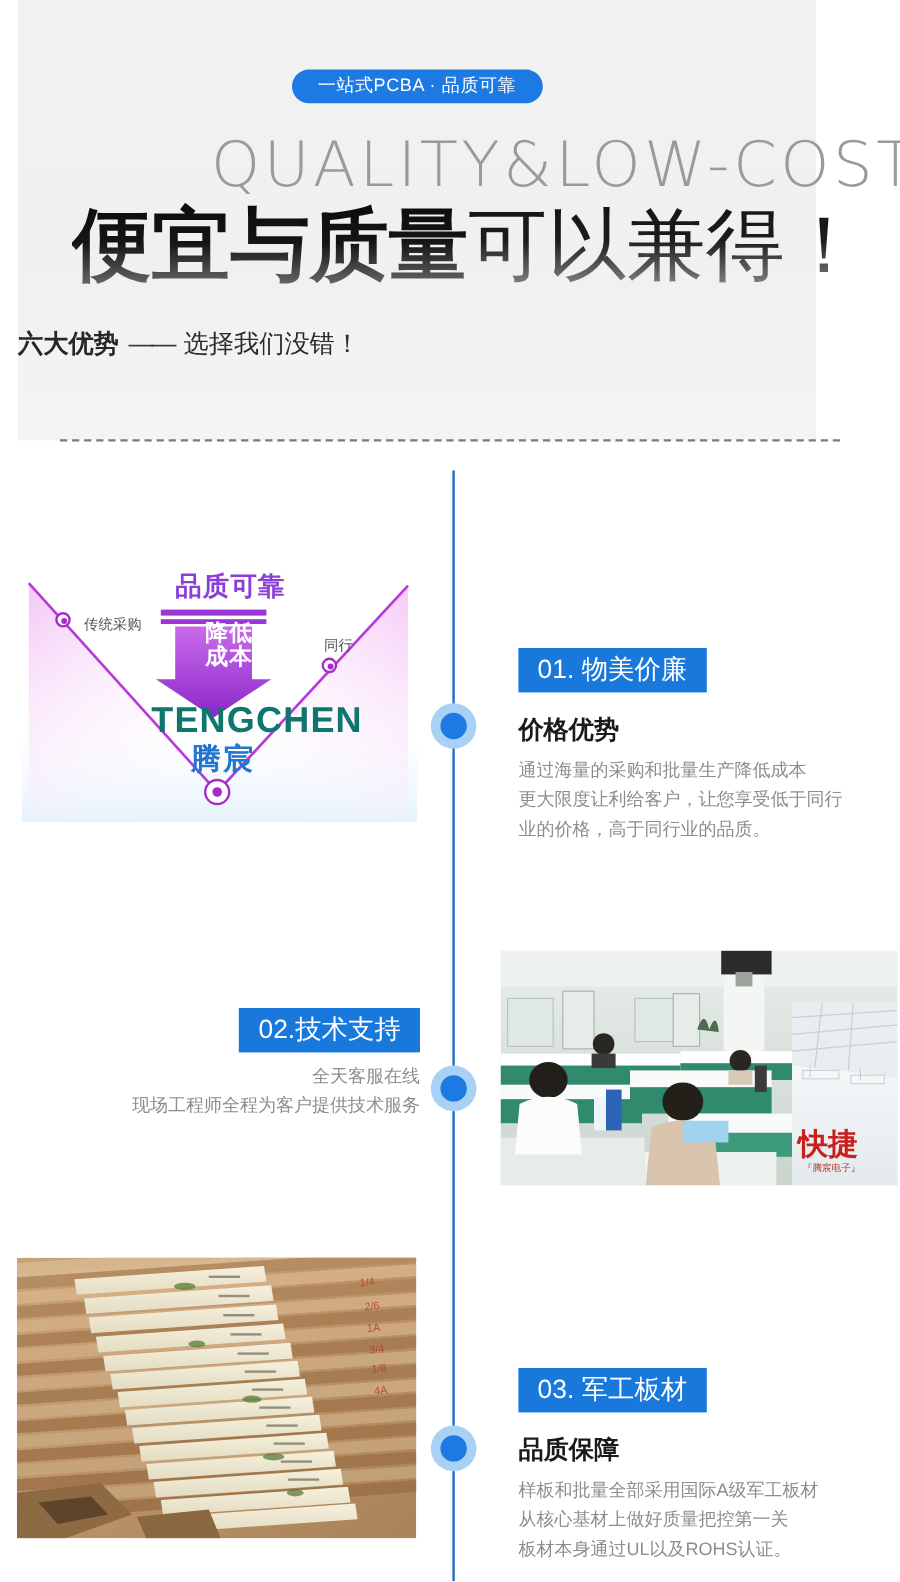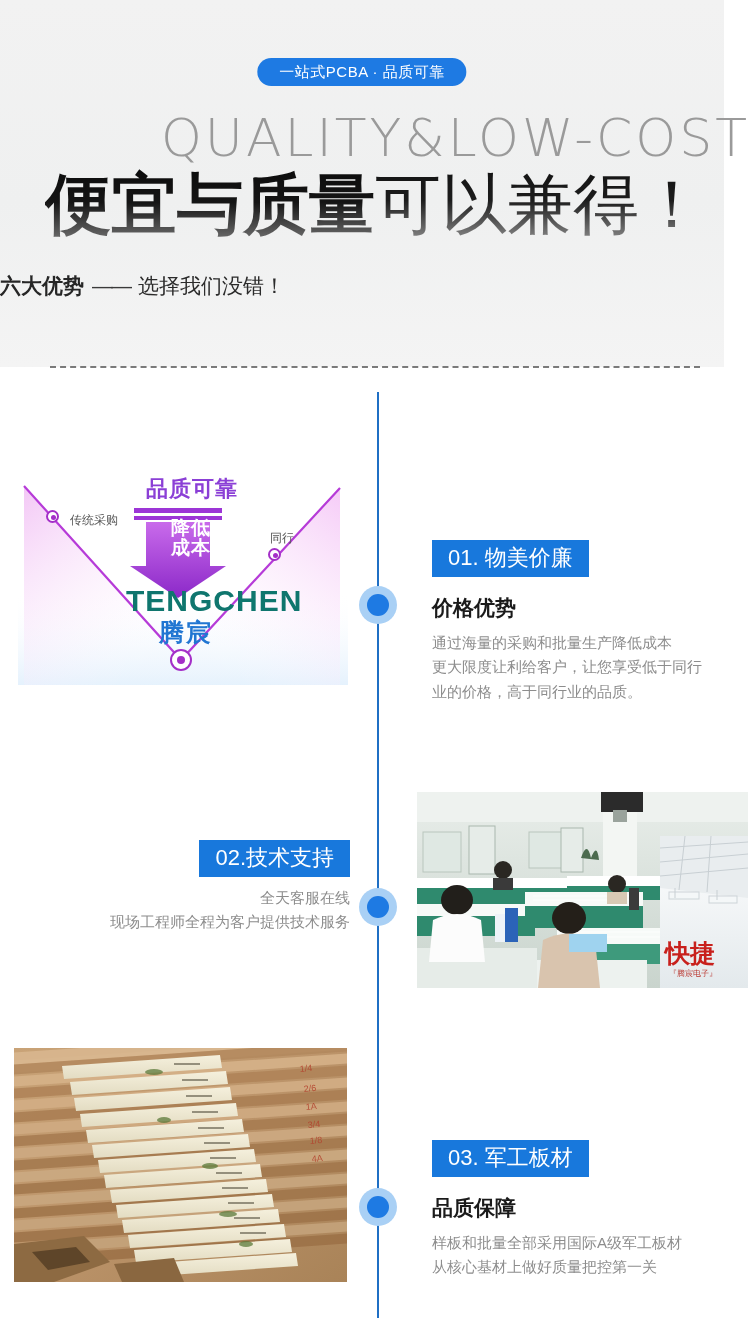--- a/index.html
+++ b/index.html
@@ -7,22 +7,23 @@
     width:750px;height:1318px;
     font-family:"Liberation Sans","DejaVu Sans",sans-serif;
     background:#ffffff;
     overflow:hidden;
     position:relative;
   }
   #page{position:relative;width:750px;height:1318px;overflow:hidden;background:#fff;}
 
   
   .header{
-    position:absolute;left:0;top:0;width:724px;height:367px;
+    position:absolute;left:15px;top:0;width:649px;height:367px;
     background:linear-gradient(180deg,#f2f2f2 0%,#eff0f0 55%,#f4f4f4 100%);
+    padding-left:16px;
   }
   .pill{
     position:absolute;left:50%;top:58px;transform:translateX(-50%);
     background:#1E7AE3;color:#ffffff;
     border-radius:999px;
     padding:6px 22px 7px 22px;
     font-size:15px;letter-spacing:.5px;white-space:nowrap;
     line-height:1;
   }
   .eng-title{
@@ -408,16 +409,17 @@
     </svg>
 
   </div>
 
   <div class="block" id="block3">
     <span class="badge">03. 军工板材</span>
     <div class="blk-h2">品质保障</div>
     <div class="blk-p">
       <div>样板和批量全部采用国际A级军工板材</div>
       <div>从核心基材上做好质量把控第一关</div>
+      <div>板材本身通过UL以及ROHS认证。</div>
     </div>
   </div>
 
 </div>
 
 </body></html>

